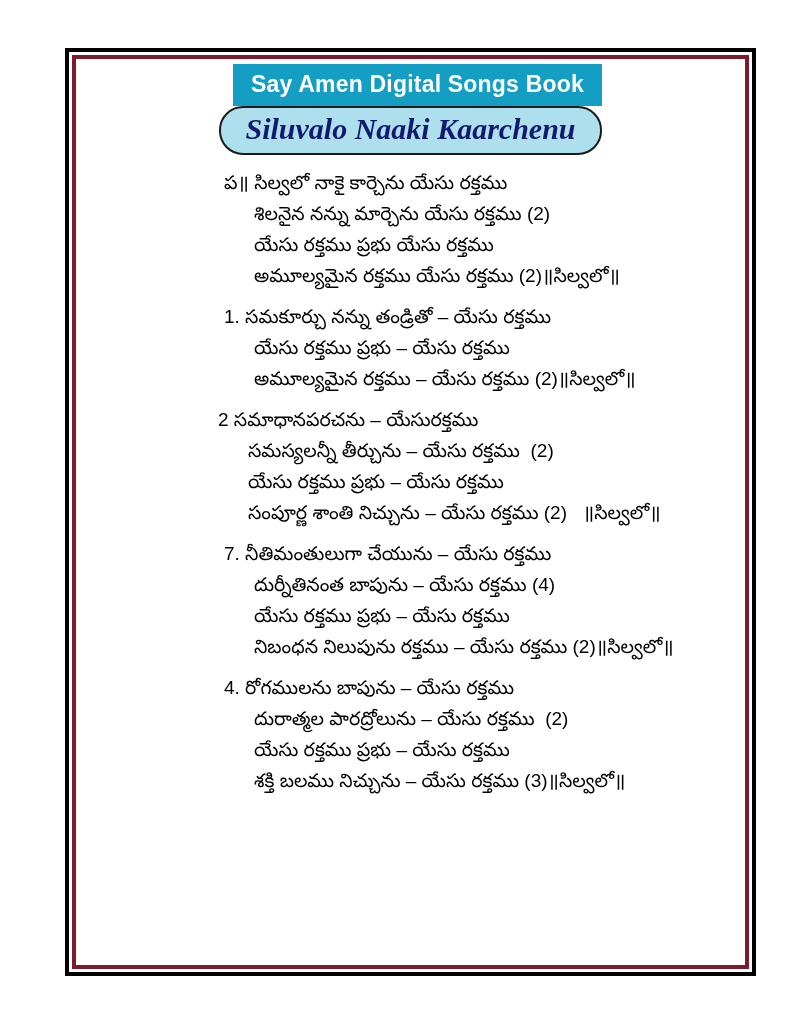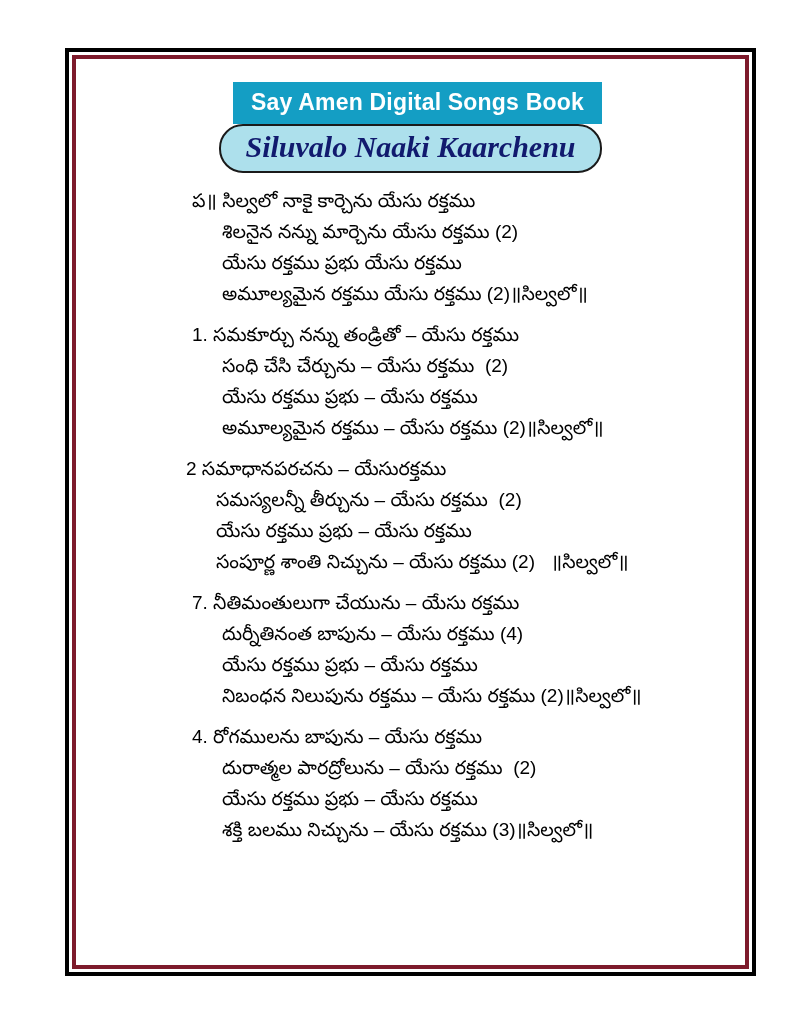--- a/index.html
+++ b/index.html
@@ -50,21 +50,21 @@
     width: 669px;
     height: 906px;
     box-sizing: border-box;
     background: #ffffff;
     overflow: hidden;
   }
 
   
   .banner-row {
     text-align: center;
-    margin-top: 23px;
+    margin-top: 5px;
     padding-left: 14px;
   }
   .banner {
     display: inline-block;
     background: #149ec4;
     color: #ffffff;
     font-family: "Liberation Sans", sans-serif;
     font-weight: bold;
     font-size: 23px;
     letter-spacing: 0.2px;
@@ -101,20 +101,21 @@
   }
   .stanza {
     margin-bottom: 10px;
   }
   .line {
     display: block;
     white-space: pre;
     line-height: 1.0;
     padding: 6px 8px 6px 0;
     color: #000000;
+    margin-left: 32px;
   }
   .line.indent-head  { padding-left: 116px; }
   .line.indent-body  { padding-left: 146px; }
   .line.indent-head2 { padding-left: 110px; }
   .line.indent-body2 { padding-left: 140px; }
 </style>
 </head>
 <body>
 
 <div id="page">
@@ -136,21 +137,20 @@
 
       <div class="stanza">
         <span class="line indent-head">ప॥ సిల్వలో నాకై కార్చెను యేసు రక్తము</span>
         <span class="line indent-body">శిలనైన నన్ను మార్చెను యేసు రక్తము (2)</span>
         <span class="line indent-body">యేసు రక్తము ప్రభు యేసు రక్తము</span>
         <span class="line indent-body">అమూల్యమైన రక్తము యేసు రక్తము (2)॥సిల్వలో॥</span>
       </div>
 
       <div class="stanza">
         <span class="line indent-head">1. సమకూర్చు నన్ను తండ్రితో – యేసు రక్తము</span>
-        <span class="line indent-body">సంధి చేసి చేర్చును – యేసు రక్తము  (2)</span>
         <span class="line indent-body">యేసు రక్తము ప్రభు – యేసు రక్తము</span>
         <span class="line indent-body">అమూల్యమైన రక్తము – యేసు రక్తము (2)॥సిల్వలో॥</span>
       </div>
 
       <div class="stanza">
         <span class="line indent-head2">2 సమాధానపరచను – యేసురక్తము</span>
         <span class="line indent-body2">సమస్యలన్నీ తీర్చును – యేసు రక్తము  (2)</span>
         <span class="line indent-body2">యేసు రక్తము ప్రభు – యేసు రక్తము</span>
         <span class="line indent-body2">సంపూర్ణ శాంతి నిచ్చును – యేసు రక్తము (2)   ॥సిల్వలో॥</span>
       </div>

